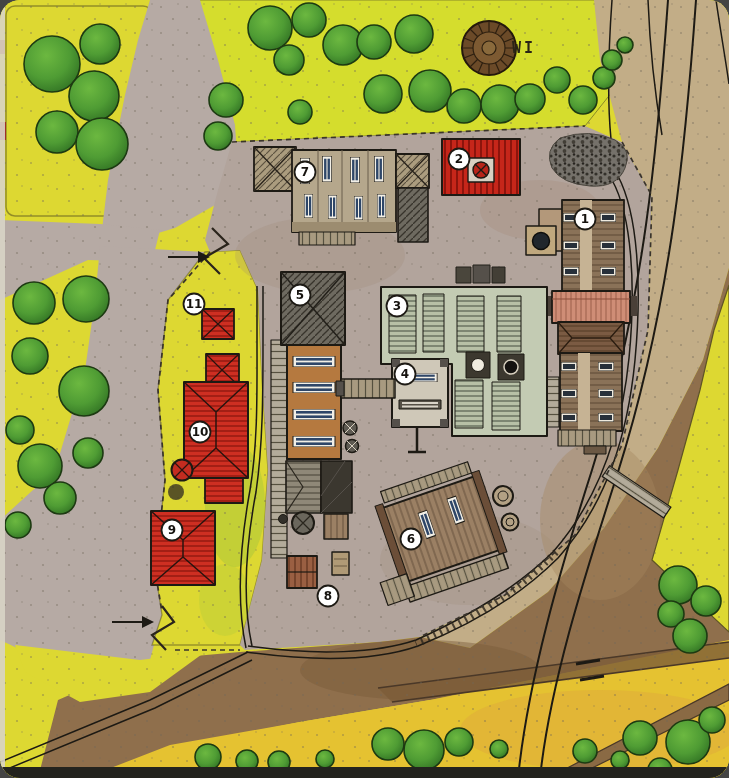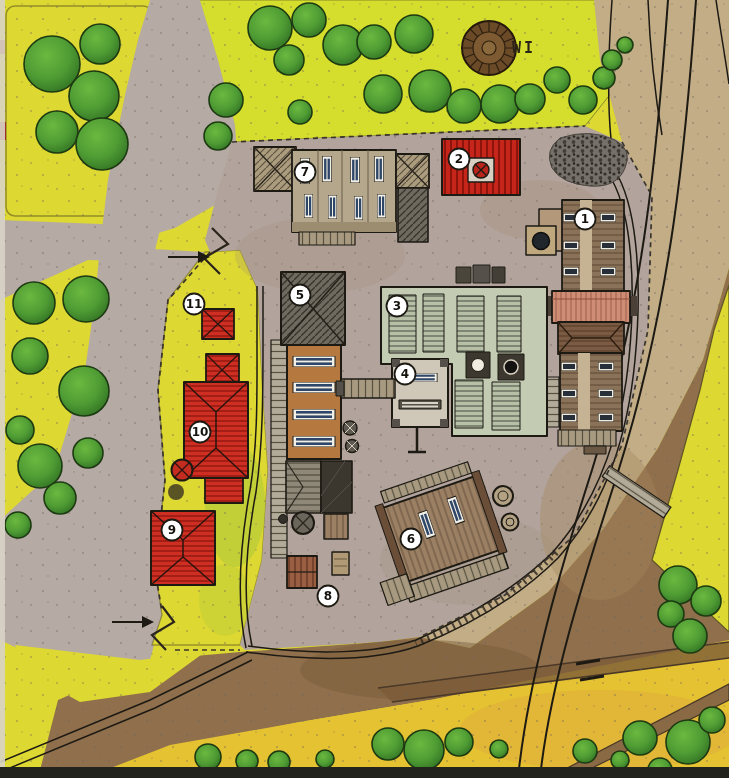--- a/index.html
+++ b/index.html
@@ -1,17 +1,17 @@
 <!DOCTYPE html>
 <html style="--c-field: #ddd832; --c-field_top: #d5dd2d; --c-field_orange: #e5c231; --c-road: #b6aaa4; --c-yard: #b2a49c; --c-embankment: #c2ad87; --c-earth: #8f6f4c; --c-tree: #4f9c34; --c-tree_dark: #2e6e22; --c-building_red: #ce2f22; --c-building_orange: #b5793f; --c-building_sage: #c3cbb3; --c-building_brown: #8a7258; --c-building_pink: #cf8d76; --c-roof_dark: #6e6a60; --c-track: #1d1a14; --c-badge_bg: #ffffff; --c-badge_text: #15120e;"><head>
 <meta charset="utf-8">
 <style>
   html,body{margin:0;padding:0;background:#444;}
   .stage{position:relative;width:729px;height:778px;overflow:hidden;
-         font-family:"DejaVu Sans",sans-serif;background:var(--c-field,#ddd832);}
+         font-family:"DejaVu Sans",sans-serif;background:var(--c-field,#ddd832);border-radius:20px;}
   svg{display:block;position:absolute;top:0;left:0;}
   .badge{fill:#fff;stroke:#1d1a14;stroke-width:1.8;}
   .badge-num{font:700 12px "DejaVu Sans",sans-serif;text-anchor:middle;fill:#15120e;}
   .wi-label{font:700 15px "DejaVu Sans Mono",monospace;letter-spacing:3px;fill:#2a2416;}
   .fence{fill:none;stroke:#3a342c;stroke-width:1.7;stroke-dasharray:5 4;}
   .track{fill:none;stroke:#1d1a14;stroke-width:2;}
   .track-thin{fill:none;stroke:#1d1a14;stroke-width:1.5;}
 </style>
 </head>
 <body>

